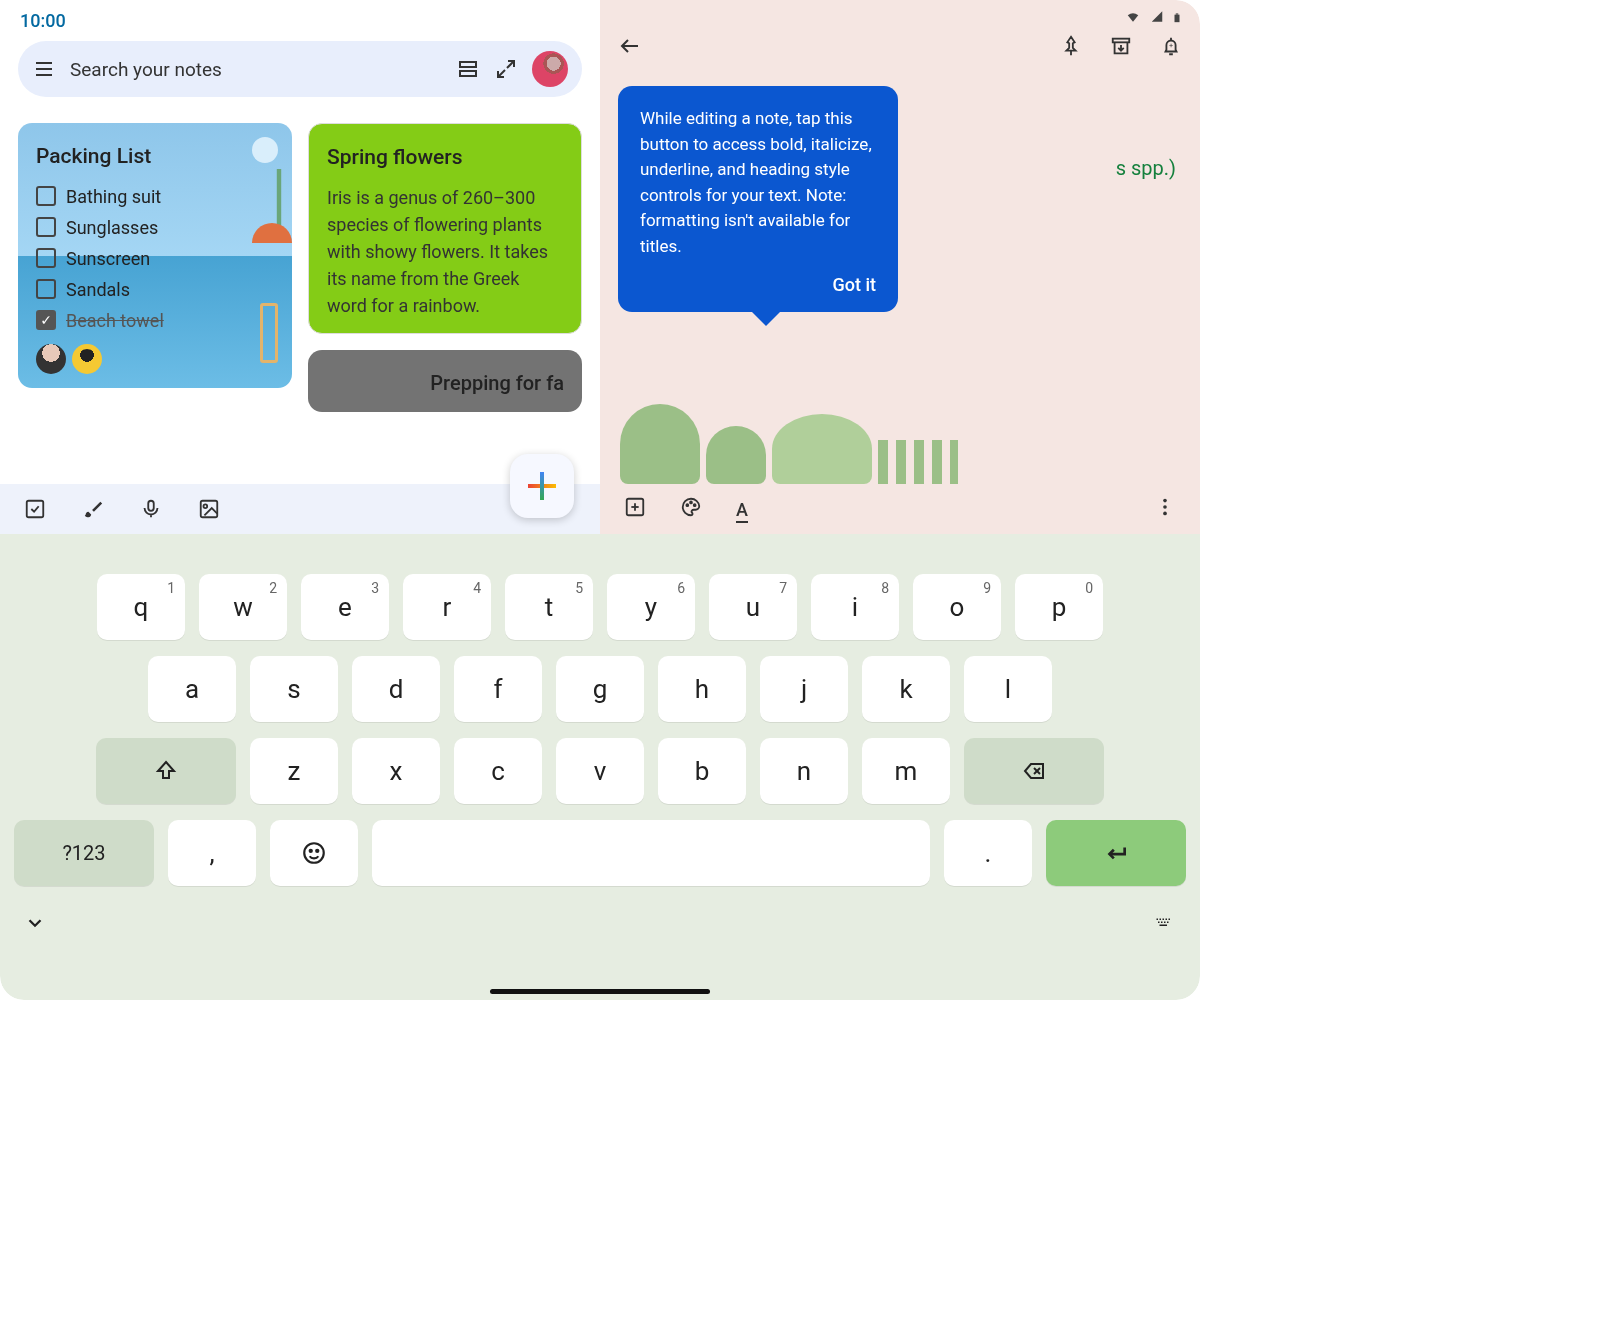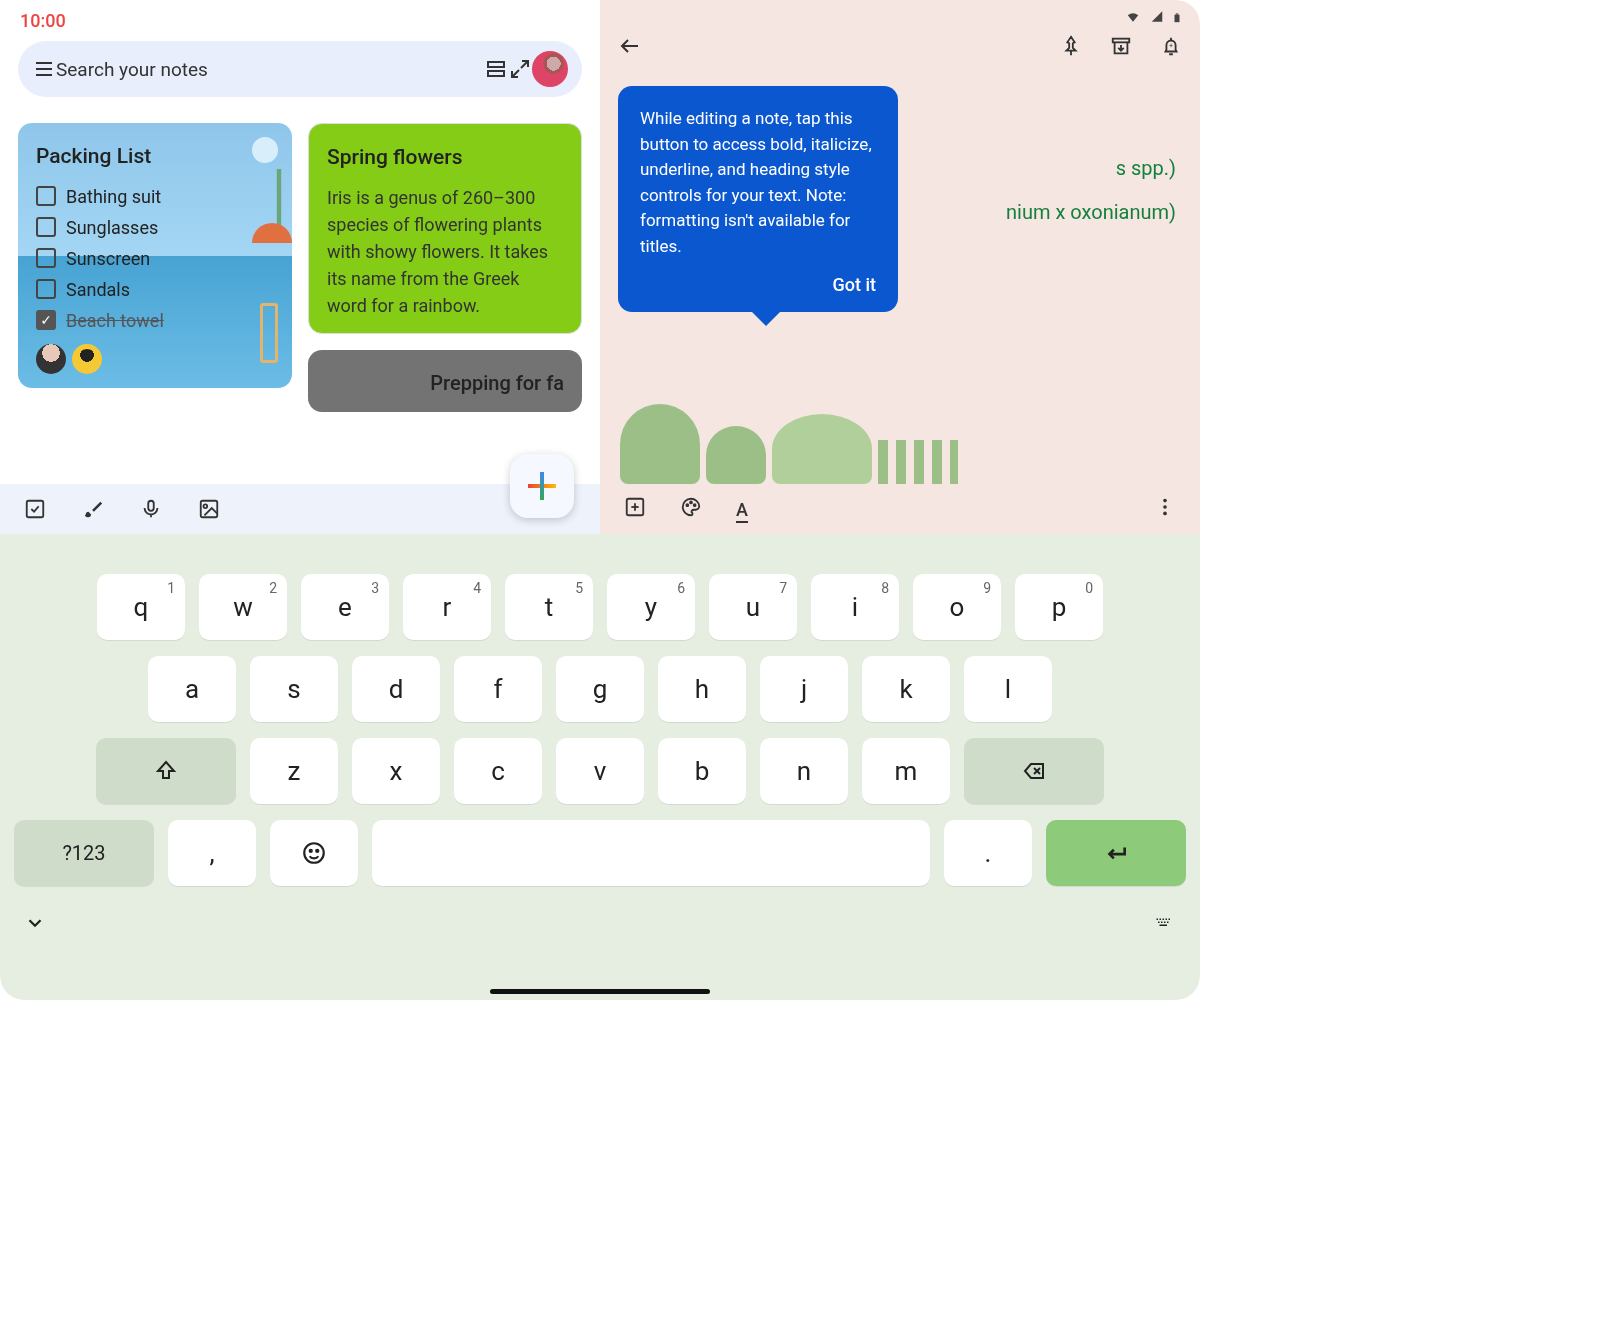--- a/index.html
+++ b/index.html
@@ -36,31 +36,32 @@
     width: 50%;
     background: #f5e6e2;
     display: flex;
     flex-direction: column;
     position: relative;
   }
   
   .status-left {
     padding: 10px 20px 4px;
     font-size: 18px;
-    color: #ef4444;
+    color: #0369a1;
     font-weight: 500;
   }
   .searchbar {
     margin: 6px 18px 14px;
     height: 56px;
     background: #e8eefc;
     border-radius: 28px;
     display: flex;
     align-items: center;
     padding: 0 14px;
+    gap: 14px;
   }
   .searchbar .hamburger svg, .searchbar .layout svg, .searchbar .expand svg {
     display: block;
   }
   .search-text {
     flex: 1;
     font-size: 19px;
     color: #333;
   }
   .avatar {
@@ -384,21 +385,20 @@
                 <line x1="12" y1="3" x2="12" y2="6"></line>
                 <line x1="10" y1="21" x2="14" y2="21"></line>
                 <text x="12" y="14" font-size="8" text-anchor="middle" fill="currentColor" stroke="none">+</text>
               </svg>
           </span>
         </div>
       </div>
 
       <div class="note-content-right">
         <span class="note-line">s spp.)</span>
-        <span class="note-line">nium x oxonianum)</span>
       </div>
 
       <div class="tooltip">
         <div>While editing a note, tap this button to access bold, italicize, underline, and heading style controls for your text. Note: formatting isn't available for titles.</div>
         <div class="tooltip-action">Got it</div>
       </div>
 
       <div class="garden">
         <div class="bush b1"></div>
           <div class="bush b2"></div>

